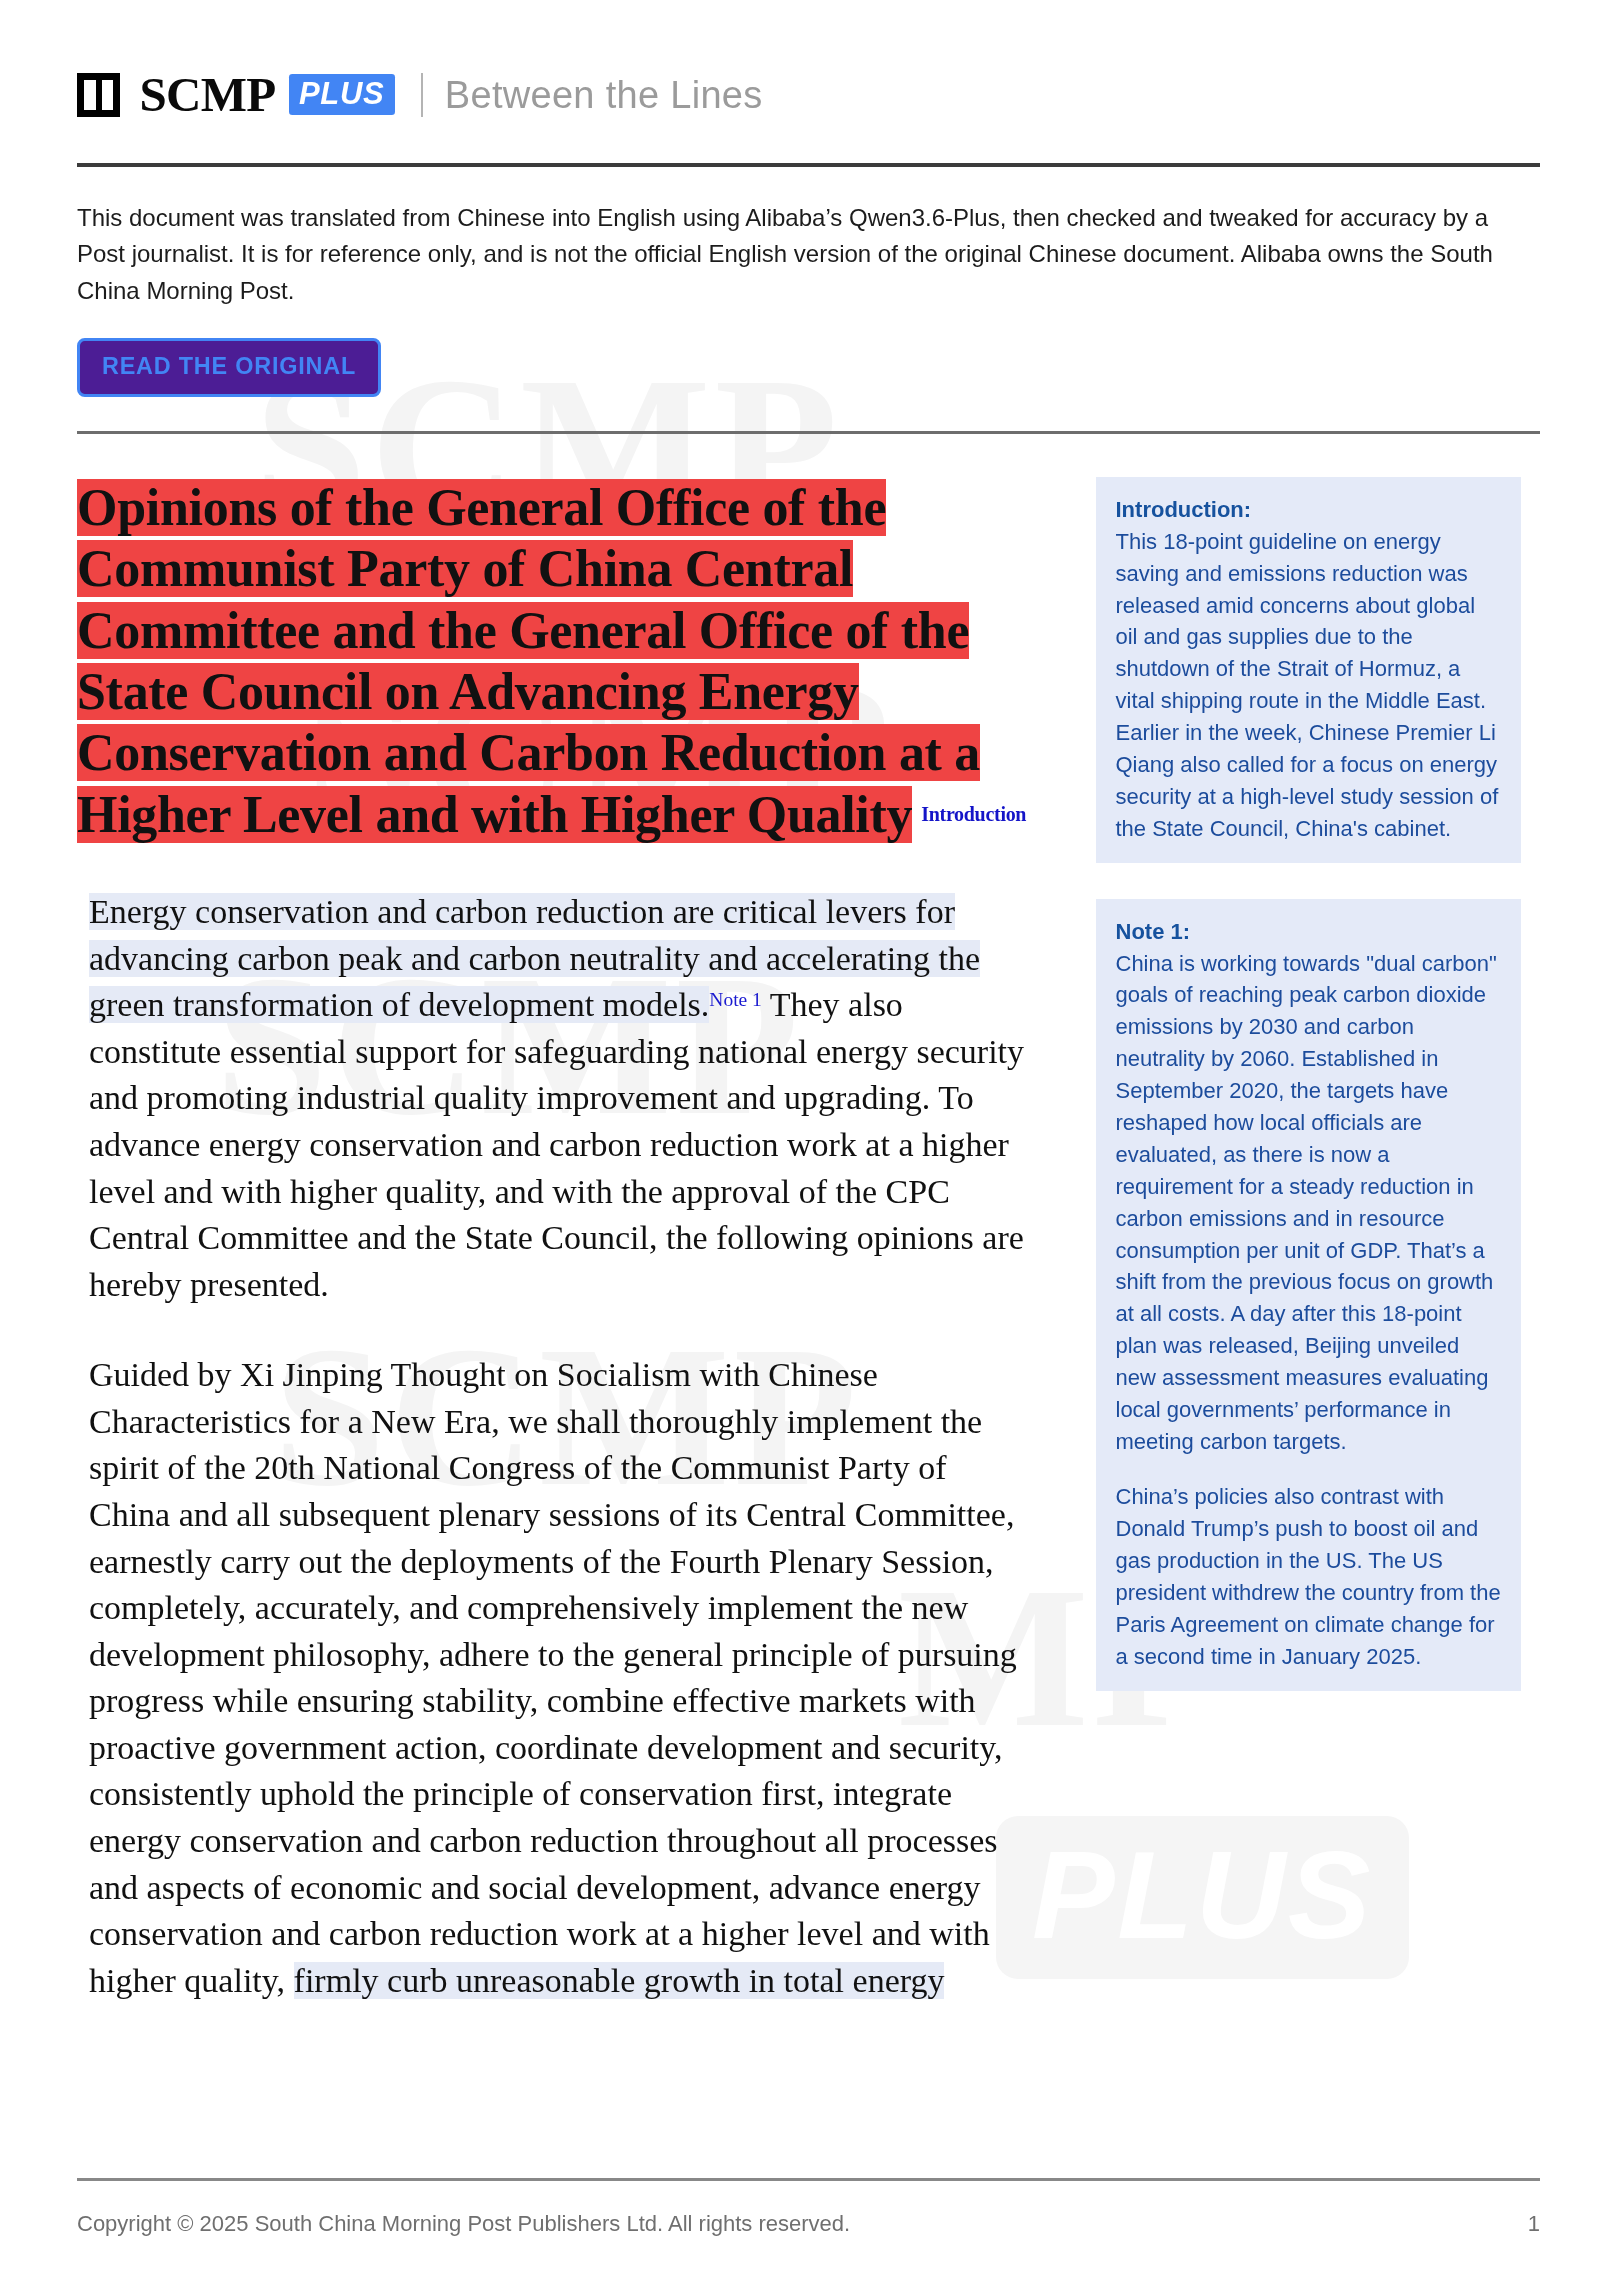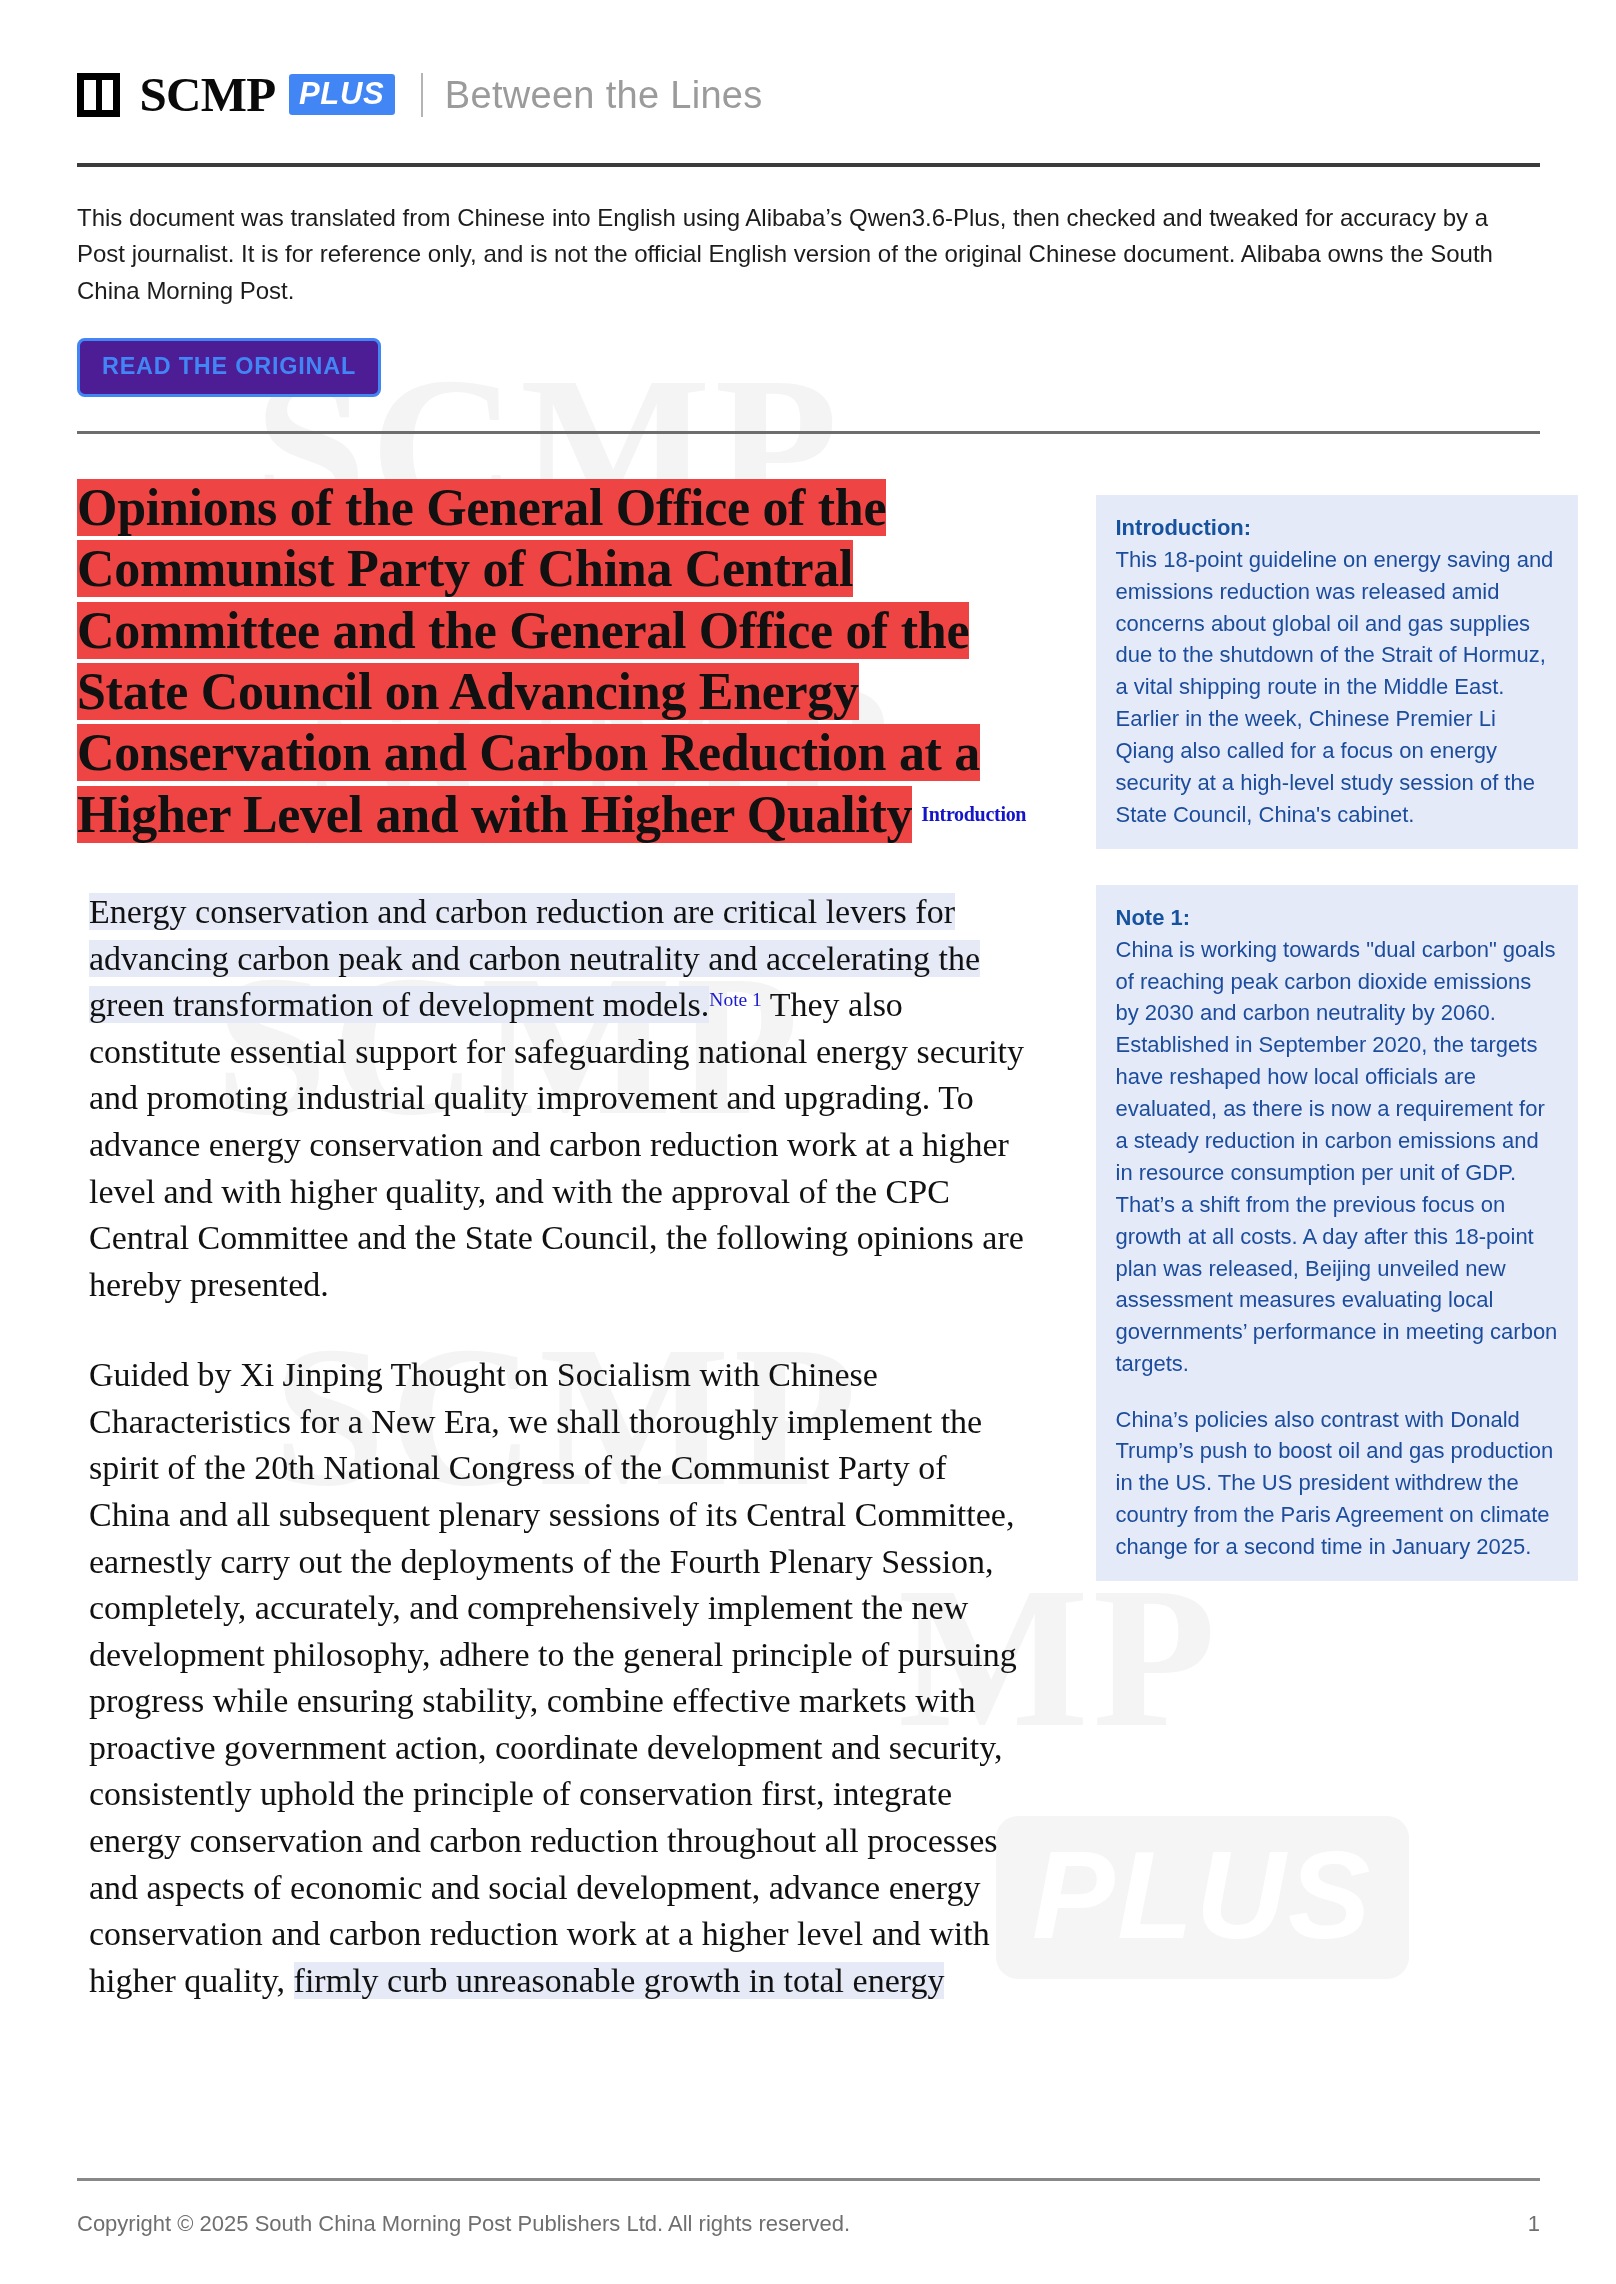--- a/index.html
+++ b/index.html
@@ -178,24 +178,23 @@
     z-index: 2;
     display: flex;
     align-items: flex-start;
     margin-top: 43px;
   }
   .col-main {
     width: 960px;
     flex: 0 0 auto;
   }
   .col-side {
-    width: 482px;
+    width: 425px;
     flex: 0 0 auto;
     margin-left: 59px;
-    margin-top: 18px;
   }
 
   
   .doc-title {
     font-family: "Liberation Serif", serif;
     font-weight: 700;
     font-size: 52px;
     line-height: 1.18;
     color: #111111;
     margin: 0;

